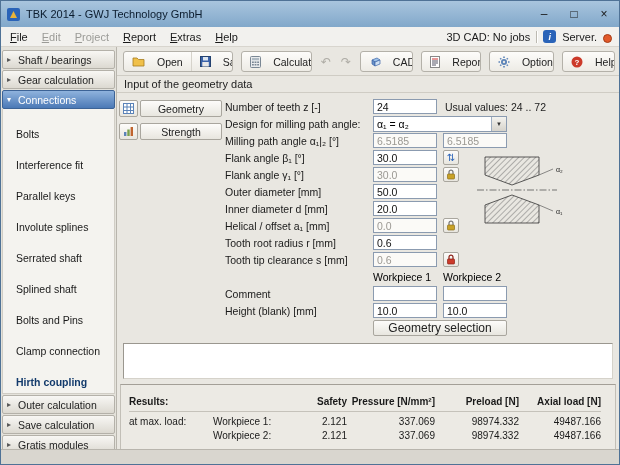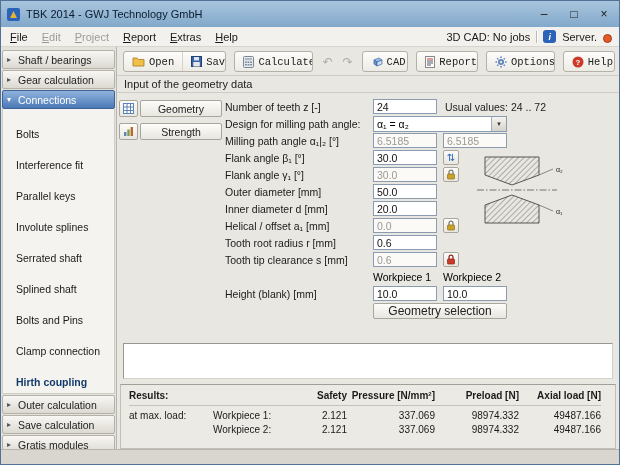--- a/index.html
+++ b/index.html
@@ -31,21 +31,21 @@
   .side-header.active .arrow{color:#fff;}
   .side-items{background:#f4f3ef;border:1px solid #d0cdc5;border-top:none;margin:0 1px;padding:2px 0 3px 0;}
   .side-item{height:15px;line-height:15px;padding-left:13px;color:#1a1a1a;white-space:nowrap;margin-top:16px;}
   .side-item.selected{font-weight:bold;color:#123a6b;}
 
   .main{flex:1;display:flex;flex-direction:column;background:#e9e7e1;min-width:0;}
 
   
   .toolbar{height:25px;flex:0 0 25px;display:flex;align-items:center;padding:2px 4px 1px 6px;gap:8px;}
   .tgroup{display:flex;border:1px solid #b4b1a9;border-radius:3px;background:linear-gradient(#fdfcfa,#edebe5);height:19px;overflow:hidden;}
-  .tbtn{display:flex;align-items:center;gap:4px;padding:0 8px;font-size:10.5px;background:none;border:none;font-family:Liberation Mono, monospace;color:#222;height:100%;cursor:default;}
+  .tbtn{display:flex;align-items:center;gap:12px;padding:0 8px;font-size:10.5px;background:none;border:none;font-family:Liberation Sans, sans-serif;color:#222;height:100%;cursor:default;}
   .tbtn + .tbtn{border-left:1px solid #d6d3cb;}
   .tflat{font-size:12px;color:#aeaca5;padding:0 1px;}
 
   .section-bar{height:16px;flex:0 0 16px;line-height:16px;font-size:11px;padding-left:7px;border-top:1px solid #cfccc4;border-bottom:1px solid #cfccc4;color:#222;}
 
   
   .form-area{position:relative;height:248px;flex:0 0 248px;box-sizing:border-box;padding-top:5px;font-size:10.5px;}
   .tab-col{position:absolute;left:2px;top:7px;display:flex;flex-direction:column;gap:6px;}
   .tab-row{display:flex;gap:2px;align-items:center;}
   .mini-btn{width:19px;height:17px;border:1px solid #a9a69e;background:linear-gradient(#fdfcfa,#e8e6df);border-radius:2px;display:flex;align-items:center;justify-content:center;padding:0;}
@@ -63,21 +63,21 @@
   .lockbtn{width:16px;height:15px;margin-left:6px;border:1px solid #a9a69e;background:linear-gradient(#fdfcfa,#e8e6df);border-radius:2px;display:flex;align-items:center;justify-content:center;padding:0;}
   .updown{color:#2a63b8;font-size:10px;line-height:1;}
   .wlabel{width:64px;white-space:nowrap;}
   .spacer{width:148px;flex:0 0 148px;}
   .gsel-btn{box-sizing:border-box;width:134px;height:16px;border:1px solid #a9a69e;background:linear-gradient(#fdfcfa,#e8e6df);border-radius:2px;font-size:12px;font-family:inherit;color:#222;padding:0;}
   .drawing{position:absolute;left:360px;top:60px;}
 
   .message-box{height:34px;flex:0 0 34px;margin:2px 6px 0 6px;background:#fff;border:1px solid #9a978f;border-right-color:#d5d2ca;border-bottom-color:#d5d2ca;}
 
   
-  .results{margin:5px 3px 0 3px;border:1px solid #c2bfb7;border-top-color:#a39f97;background:#eceae4;padding:5px 8px;font-size:10px;height:72px;box-sizing:border-box;color:#1a1a1a;}
+  .results{margin:5px 3px 0 3px;border:1px solid #c2bfb7;border-top-color:#a39f97;background:#eceae4;padding:11px 8px;font-size:10px;height:72px;box-sizing:border-box;color:#1a1a1a;}
   .rgrid{display:grid;grid-template-columns:84px 86px 48px 88px 84px 82px;row-gap:3px;}
   .rh{font-weight:bold;}
   .rnum{text-align:right;}
   .rline{grid-column:1/-1;height:1px;background:#c5c2ba;margin:1px 0;}
 
   .statusbar{height:14px;flex:0 0 14px;border-top:1px solid #b8b5ad;background:#d9d6cf;}
 </style>
 </head>
 <body>
 
@@ -363,20 +363,25 @@
                     <path d="M3 5 V3.2 a2 2 0 0 1 4 0 V5" fill="none" stroke="#8a1f14" stroke-width="1.2"></path>
                     <rect x="1.5" y="5" width="7" height="5" rx="0.8" fill="#cc3a2a" stroke="#8a1f14" stroke-width="0.7"></rect>
                   </svg>
               </span>
             </button>
           </div>
           <div class="frow">
             <span class="spacer"></span>
             <span class="wlabel">Workpiece 1</span>
             <span class="wlabel c2">Workpiece 2</span>
+          </div>
+          <div class="frow">
+            <span class="flabel">Comment</span>
+            <input class="fin" value="" style="">
+            <input class="fin c2" value="" style="">
           </div>
           <div class="frow">
             <span class="flabel">Height (blank) [mm]</span>
             <input class="fin" value="10.0" style="">
             <input class="fin c2" value="10.0" style="">
           </div>
           <div class="frow">
             <span class="spacer"></span>
             <button class="gsel-btn">Geometry selection</button>
           </div>

